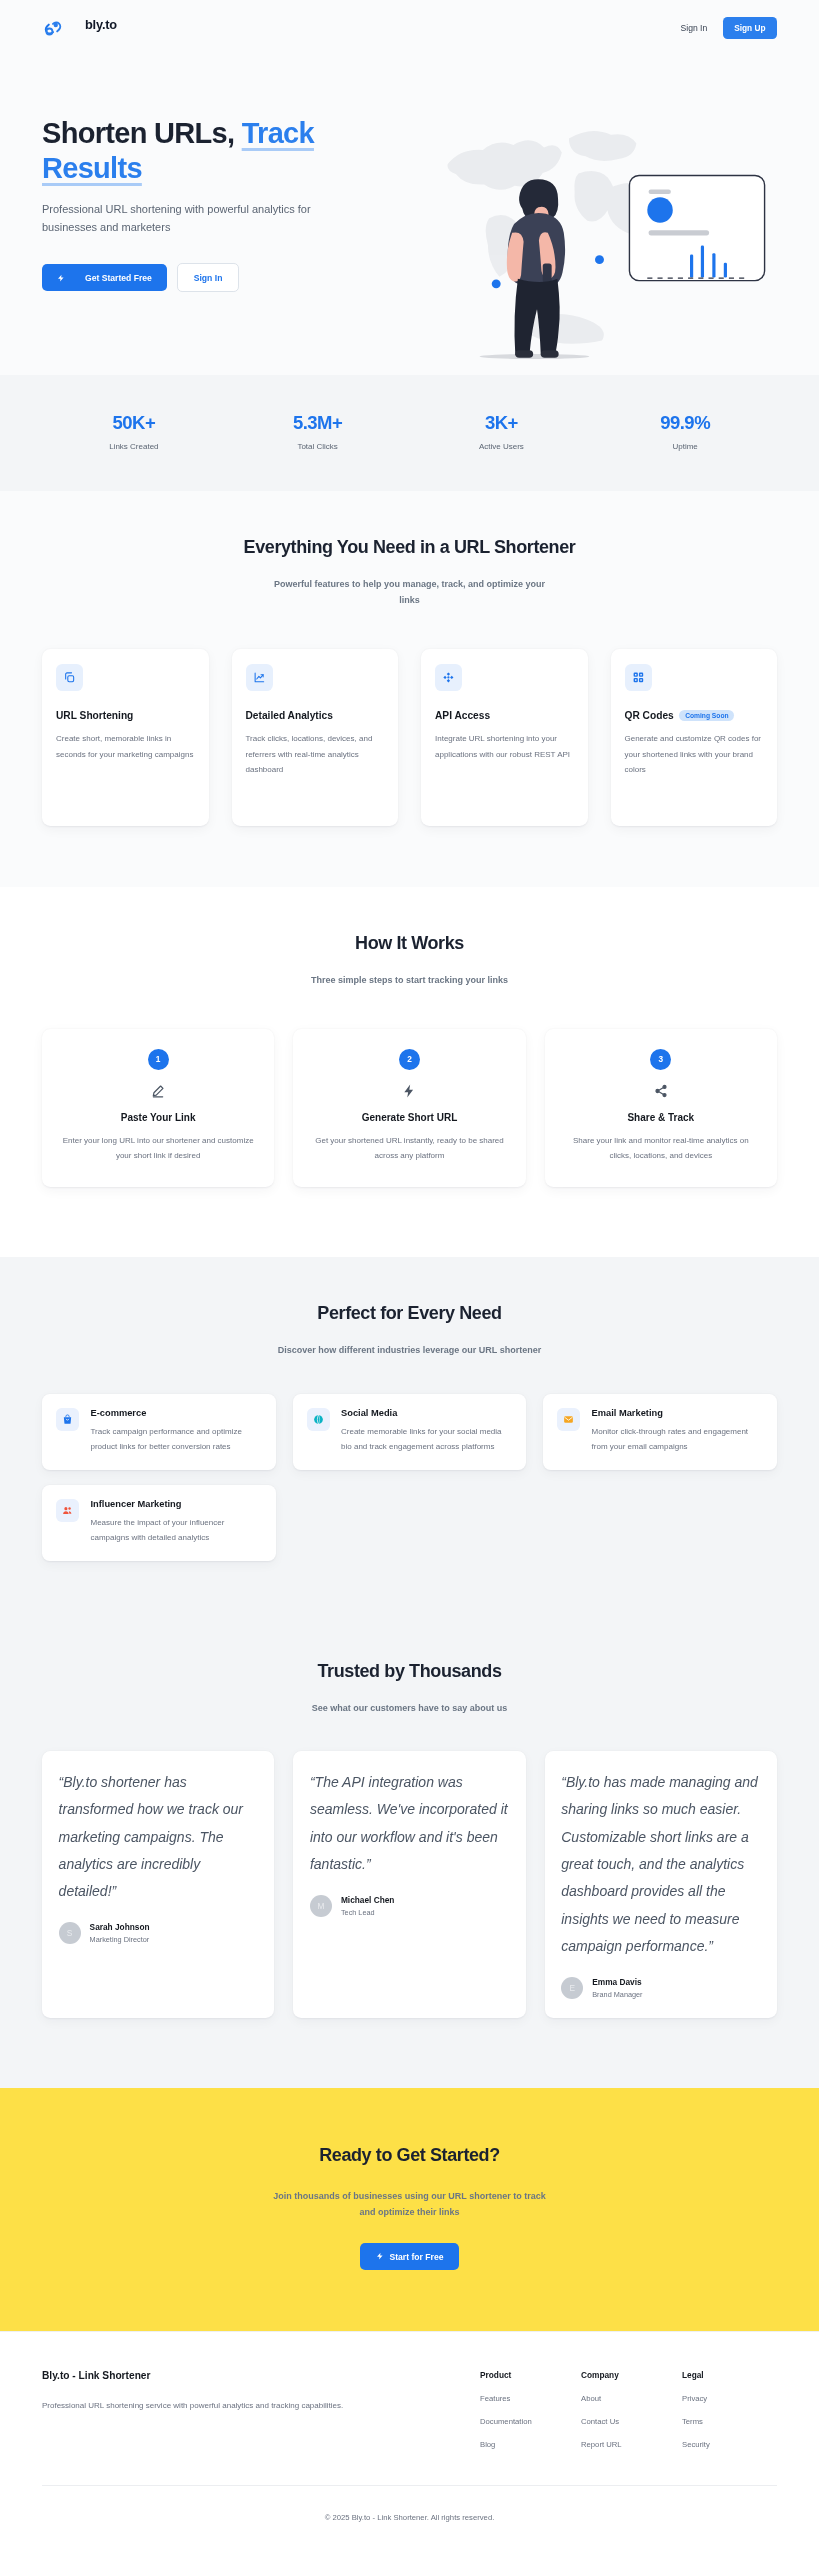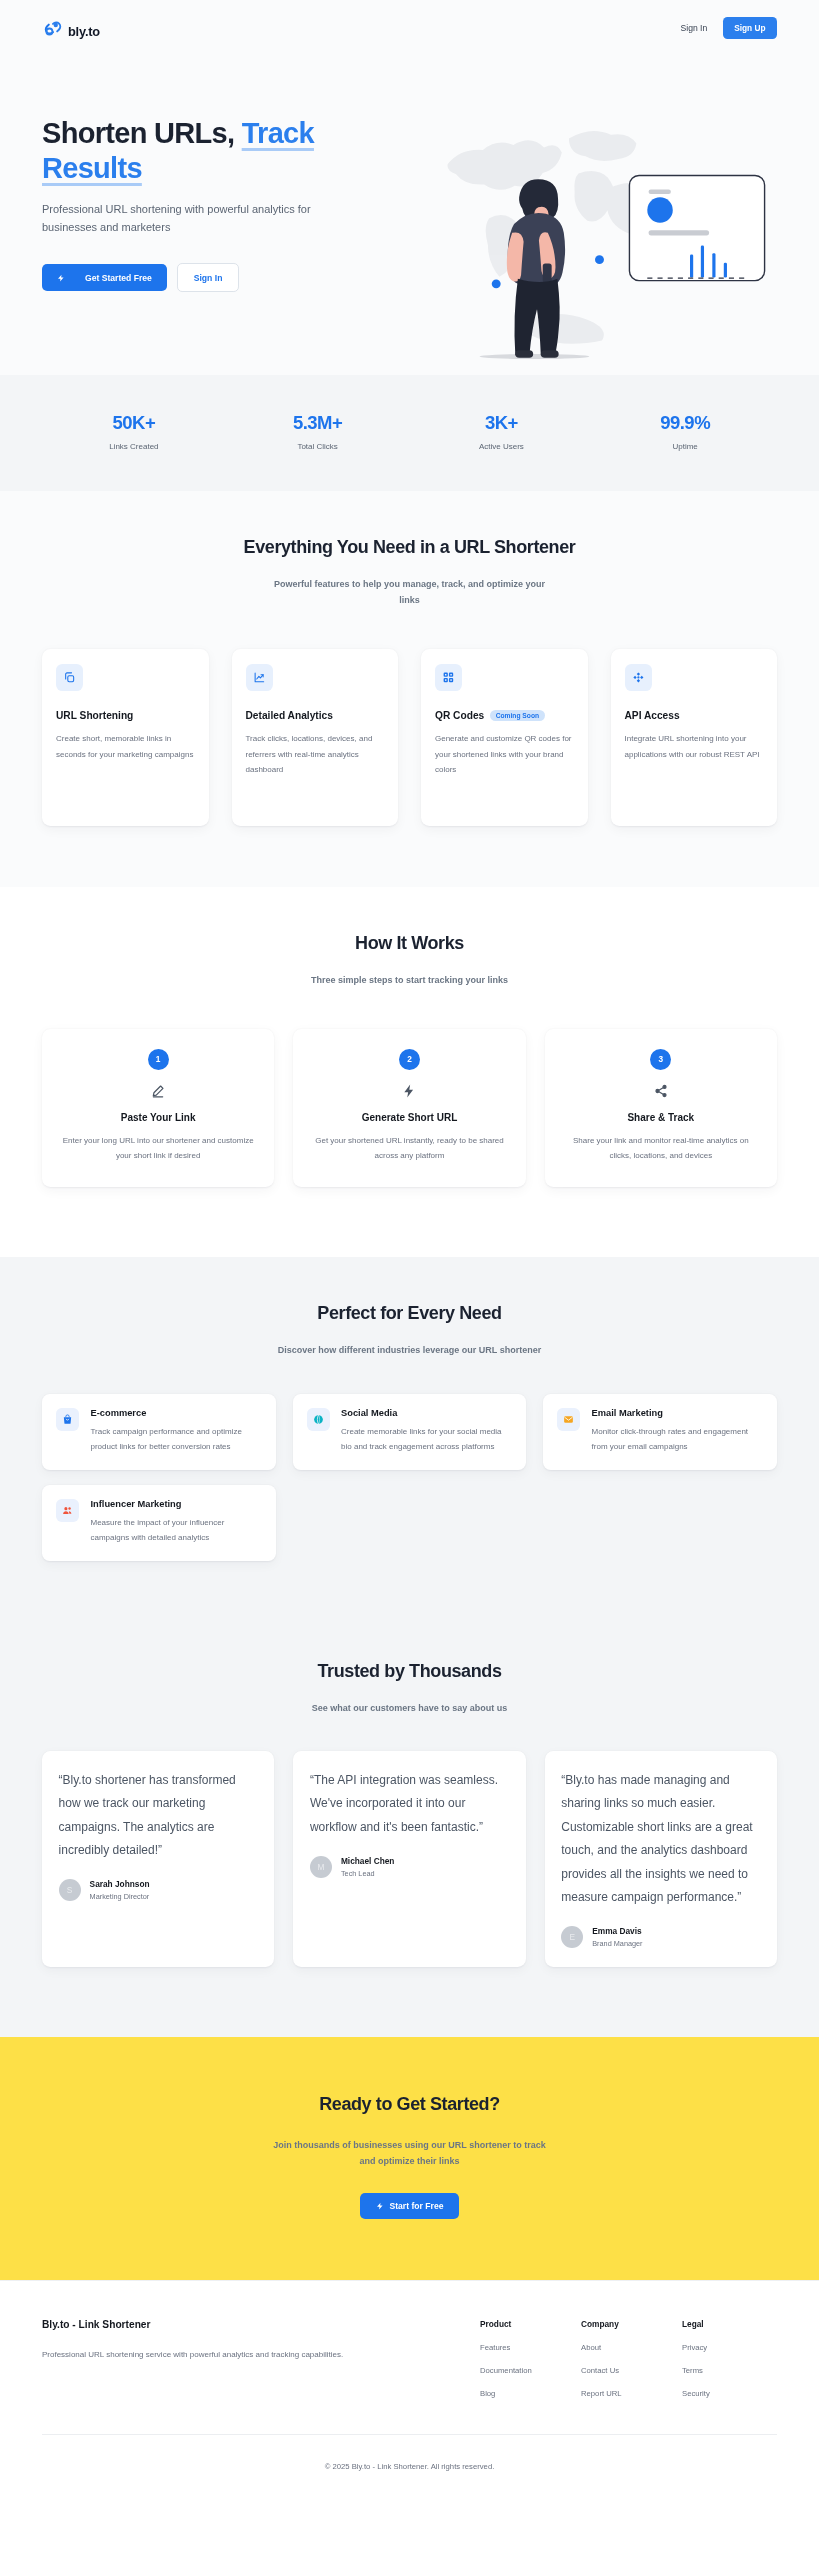--- a/index.html
+++ b/index.html
@@ -14,21 +14,21 @@
 
   
   .nav {
     height: 56px;
     background: #fafbfc;
     display: flex;
     align-items: center;
     justify-content: space-between;
     padding: 0 42px;
   }
-  .brand { display: flex; align-items: flex-end; gap: 4px; }
+  .brand { display: flex; align-items: flex-start; gap: 21px; }
   .brand-logo { width: 22px; height: 22px; display:block; }
   .brand-name {
     font-size: 12.8px; font-weight: 700; color: #111827; letter-spacing: -0.2px;
   }
   .nav-right { display: flex; align-items: center; gap: 9px; }
   .nav-signin {
     font-size: 8.6px; color: #374151; font-weight: 500;
     background: none; border: none; cursor: pointer; padding: 5.1px 6.4px;
   }
   .nav-signup {
@@ -183,21 +183,21 @@
   
   .testi-grid {
     display: grid; grid-template-columns: repeat(3, 1fr);
     gap: 19px; margin-top: 34px;
   }
   .testi-card {
     background: #fff; border-radius: 8.3px; padding: 18px 16.6px 19px 16.6px;
     box-shadow: 0 0.6px 1.9px rgba(16,24,40,0.05), 0 3.2px 10.2px rgba(16,24,40,0.04);
   }
   .testi-quote {
-    font-size: 12px; line-height: 1.95; color: #4b5563; 
+    font-size: 14px; line-height: 1.95; color: #4b5563; font-style: italic;
   }
   .testi-person { margin-top: 16.6px; display: flex; align-items: center; gap: 9px; }
   .avatar {
     width: 22px; height: 22px; border-radius: 50%; background: #c6cbd2;
     color: #e9ebee; font-size: 8.3px; font-weight: 500;
     display: flex; align-items: center; justify-content: center; flex: 0 0 22px;
   }
   .testi-name { font-size: 8.3px; font-weight: 700; color: #14181f; }
   .testi-role { margin-top: 3.2px; font-size: 7.3px; color: #6b7280; }
 
@@ -366,53 +366,53 @@
         </div>
         <div class="feature-title">
           <span>Detailed Analytics</span>
         </div>
         <div class="feature-desc">Track clicks, locations, devices, and referrers with real-time analytics dashboard</div>
       </div>
 
       <div class="feature-card">
         <div class="icon-tile">
           <svg viewBox="0 0 24 24" fill="#1d74ec">
+            <path d="M12 2.6l3.1 3.1L12 8.8 8.9 5.7z"></path>
+            <path d="M12 15.2l3.1 3.1L12 21.4l-3.1-3.1z"></path>
+            <path d="M5.7 8.9l3.1 3.1-3.1 3.1L2.6 12z"></path>
+            <path d="M18.3 8.9l3.1 3.1-3.1 3.1-3.1-3.1z"></path>
+            <circle cx="12" cy="12" r="2.1"></circle>
+          </svg>
+        </div>
+        <div class="feature-title">
+          <span>API Access</span>
+        </div>
+        <div class="feature-desc">Integrate URL shortening into your applications with our robust REST API</div>
+      </div>
+
+      <div class="feature-card">
+        <div class="icon-tile">
+          <svg viewBox="0 0 24 24" fill="#1d74ec">
             <rect x="3" y="3" width="8" height="8" rx="2"></rect>
             <rect x="13" y="3" width="8" height="8" rx="2"></rect>
             <rect x="3" y="13" width="8" height="8" rx="2"></rect>
             <rect x="13" y="13" width="8" height="8" rx="2"></rect>
             <rect x="5.6" y="5.6" width="2.8" height="2.8" fill="#e7f0fd"></rect>
             <rect x="15.6" y="5.6" width="2.8" height="2.8" fill="#e7f0fd"></rect>
             <rect x="5.6" y="15.6" width="2.8" height="2.8" fill="#e7f0fd"></rect>
             <rect x="15.6" y="15.6" width="2.8" height="2.8" fill="#e7f0fd"></rect>
           </svg>
         </div>
         <div class="feature-title">
           <span>QR Codes</span>
           <span class="badge">Coming Soon</span>
         </div>
         <div class="feature-desc">Generate and customize QR codes for your shortened links with your brand colors</div>
       </div>
 
-      <div class="feature-card">
-        <div class="icon-tile">
-          <svg viewBox="0 0 24 24" fill="#1d74ec">
-            <path d="M12 2.6l3.1 3.1L12 8.8 8.9 5.7z"></path>
-            <path d="M12 15.2l3.1 3.1L12 21.4l-3.1-3.1z"></path>
-            <path d="M5.7 8.9l3.1 3.1-3.1 3.1L2.6 12z"></path>
-            <path d="M18.3 8.9l3.1 3.1-3.1 3.1-3.1-3.1z"></path>
-            <circle cx="12" cy="12" r="2.1"></circle>
-          </svg>
-        </div>
-        <div class="feature-title">
-          <span>API Access</span>
-        </div>
-        <div class="feature-desc">Integrate URL shortening into your applications with our robust REST API</div>
-      </div>
-
     </div>
   </div>
 
   <div class="section white" style="padding-bottom:70px;">
     <h2 class="sec-title">How It Works</h2>
     <p class="sec-sub">Three simple steps to start tracking your links</p>
 
     <div class="steps">
 
       <div class="step-card">

